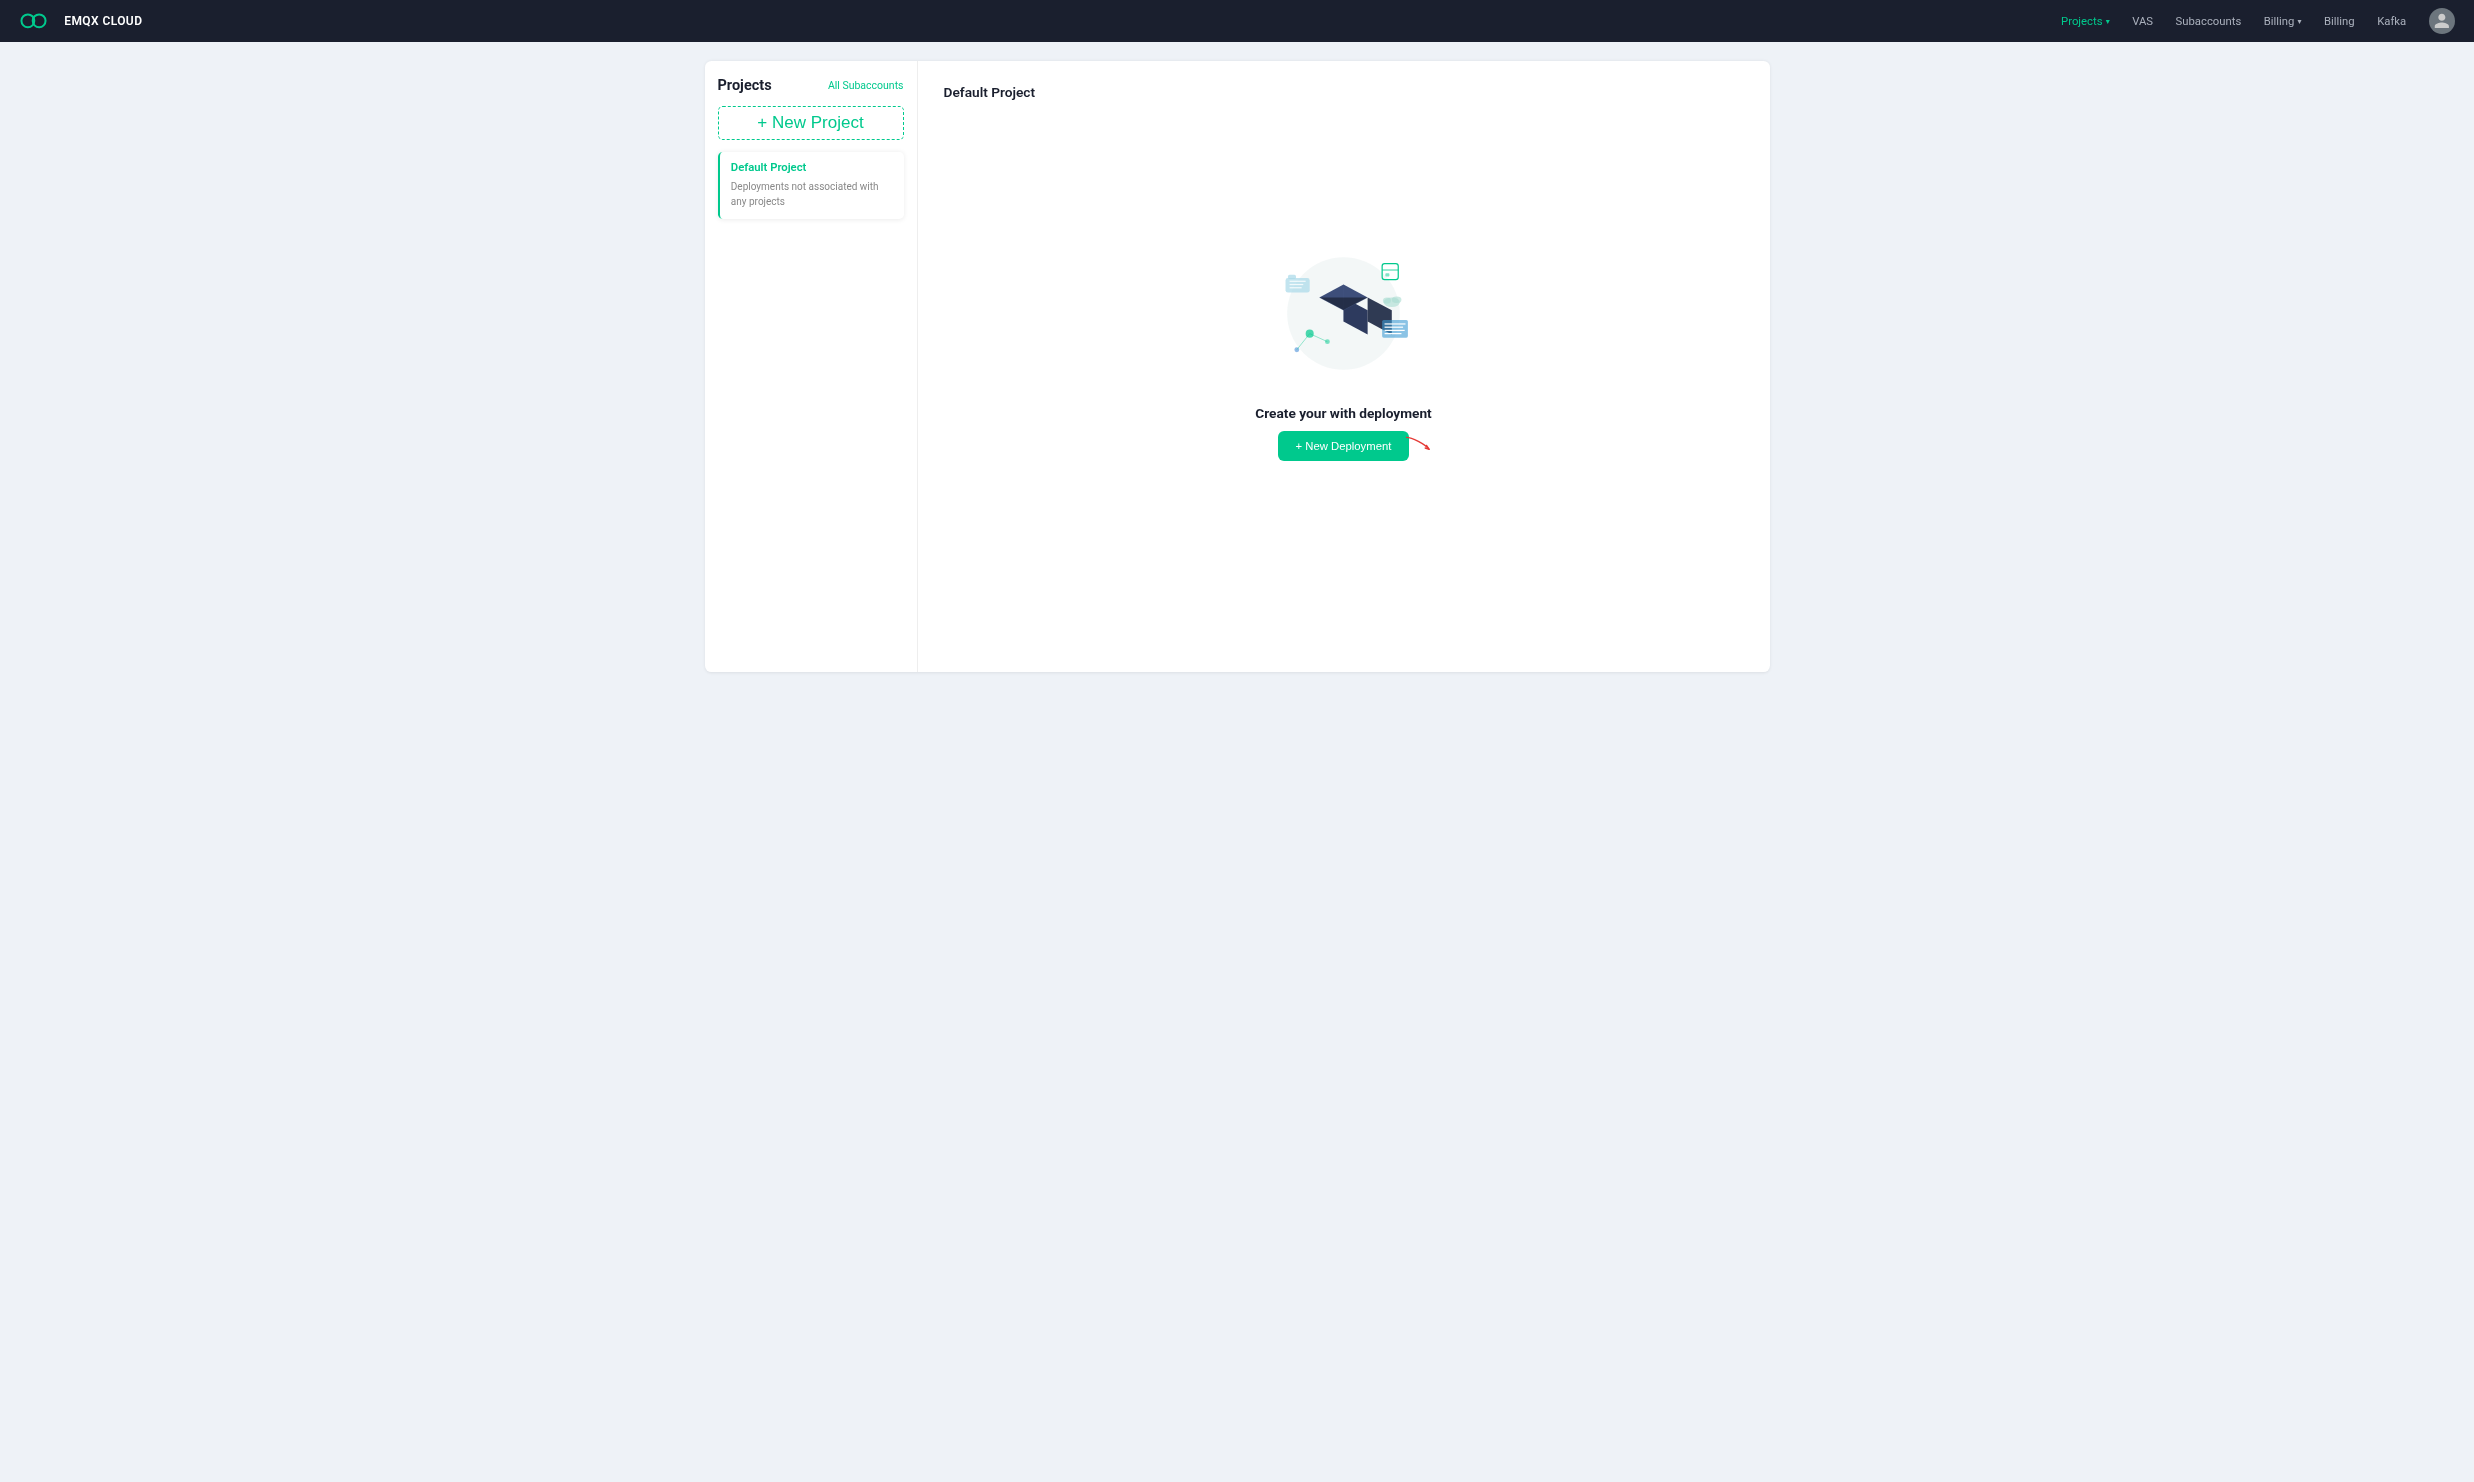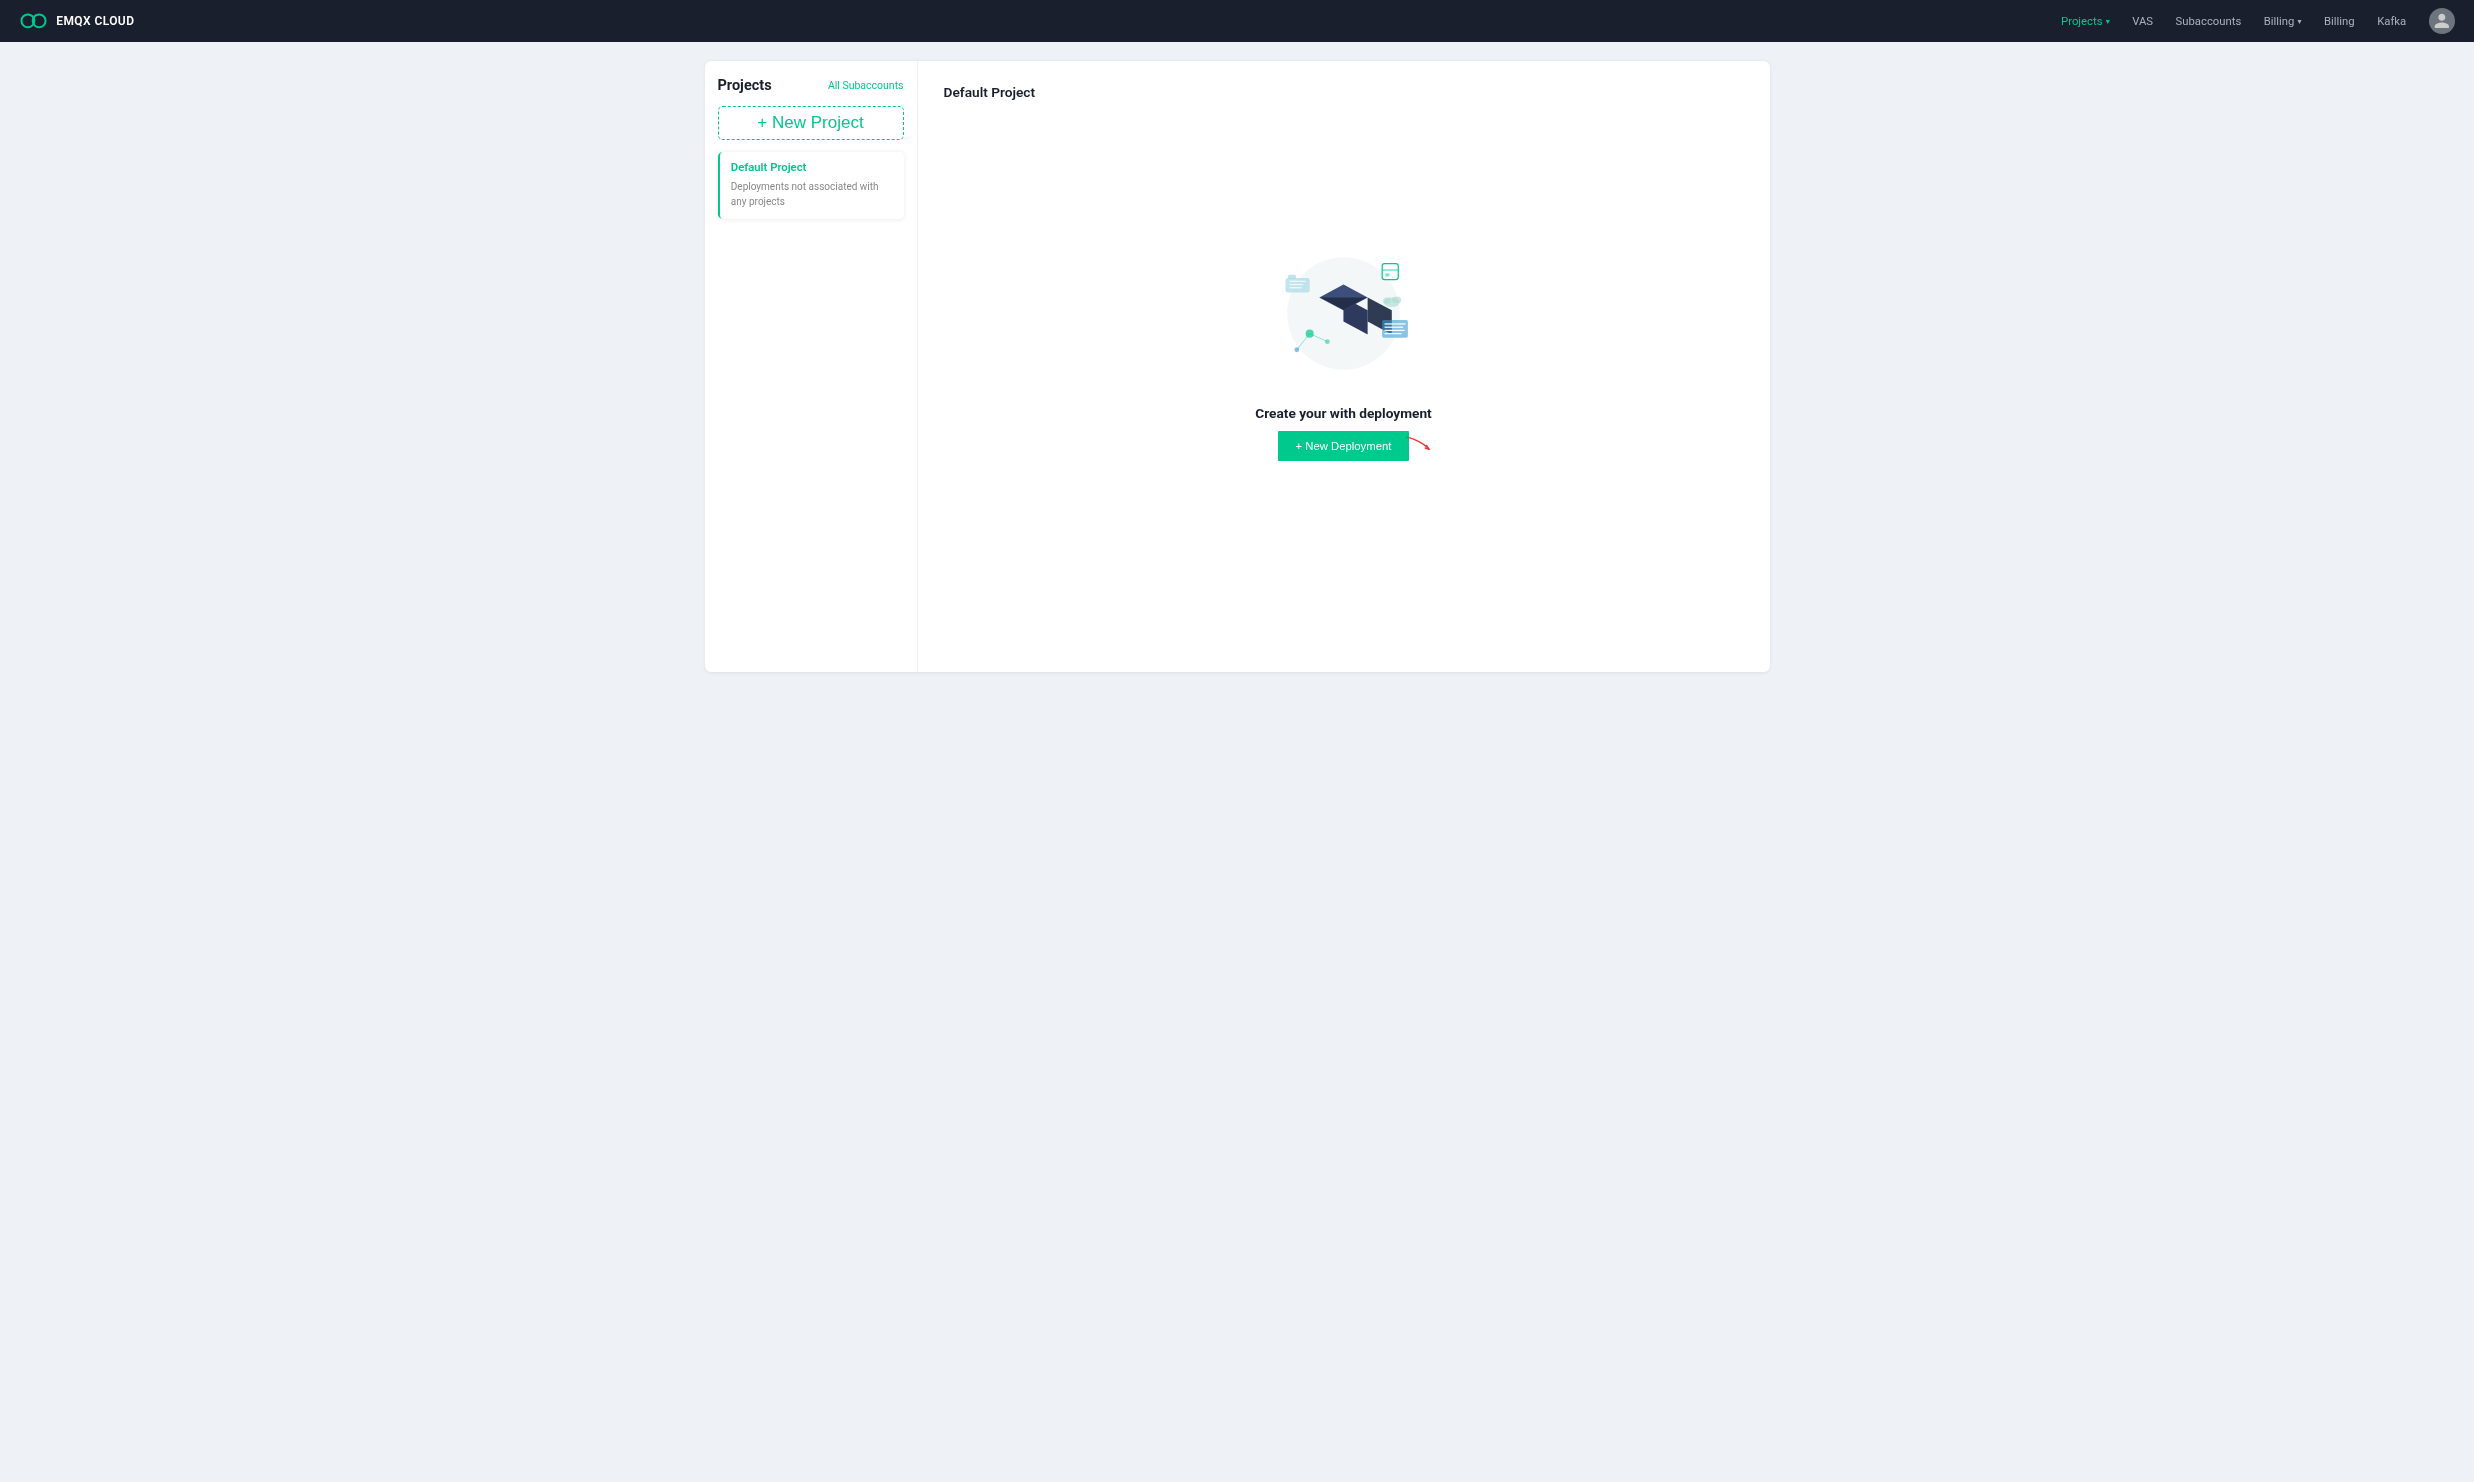--- a/index.html
+++ b/index.html
@@ -14,21 +14,21 @@
       background: #1a1f2e;
       height: 42px;
       display: flex;
       align-items: center;
       padding: 0 19.3px;
       justify-content: space-between;
     }
     .navbar-left {
       display: flex;
       align-items: center;
-      gap: 8px;
+      gap: 16px;
     }
     .logo-icon {
       width: 29px;
       height: 17.7px;
     }
     .logo-text {
       color: white;
       font-size: 12px;
       font-weight: 600;
       letter-spacing: 0.4px;
@@ -193,21 +193,21 @@
       color: #888;
       text-align: center;
       max-width: 418px;
       line-height: 1.6;
       margin-bottom: 17.7px;
     }
     .new-deployment-btn {
       background: #00c98d;
       color: white;
       border: none;
-      border-radius: 1px;
+      border-radius: 6px;
       padding: 8.8px 17.7px;
       font-size: 11.3px;
       font-weight: 500;
       cursor: pointer;
       display: flex;
       align-items: center;
       gap: 4.8px;
       position: relative;
     }
 

